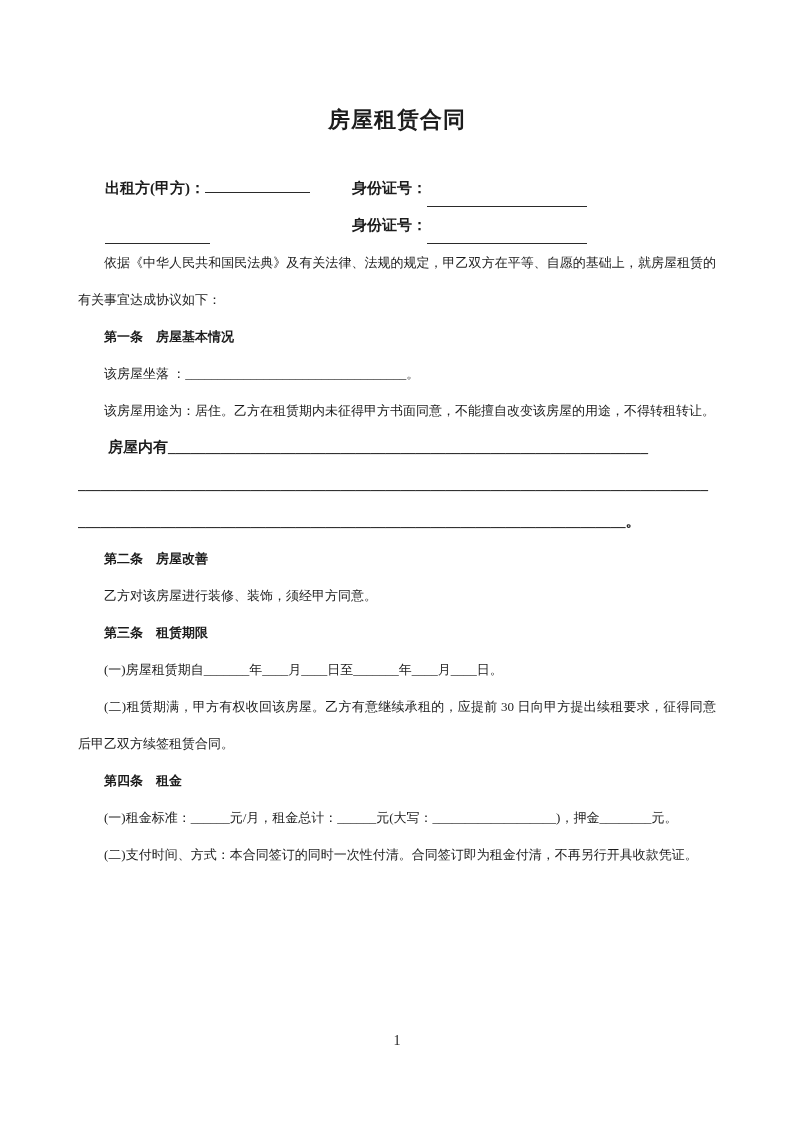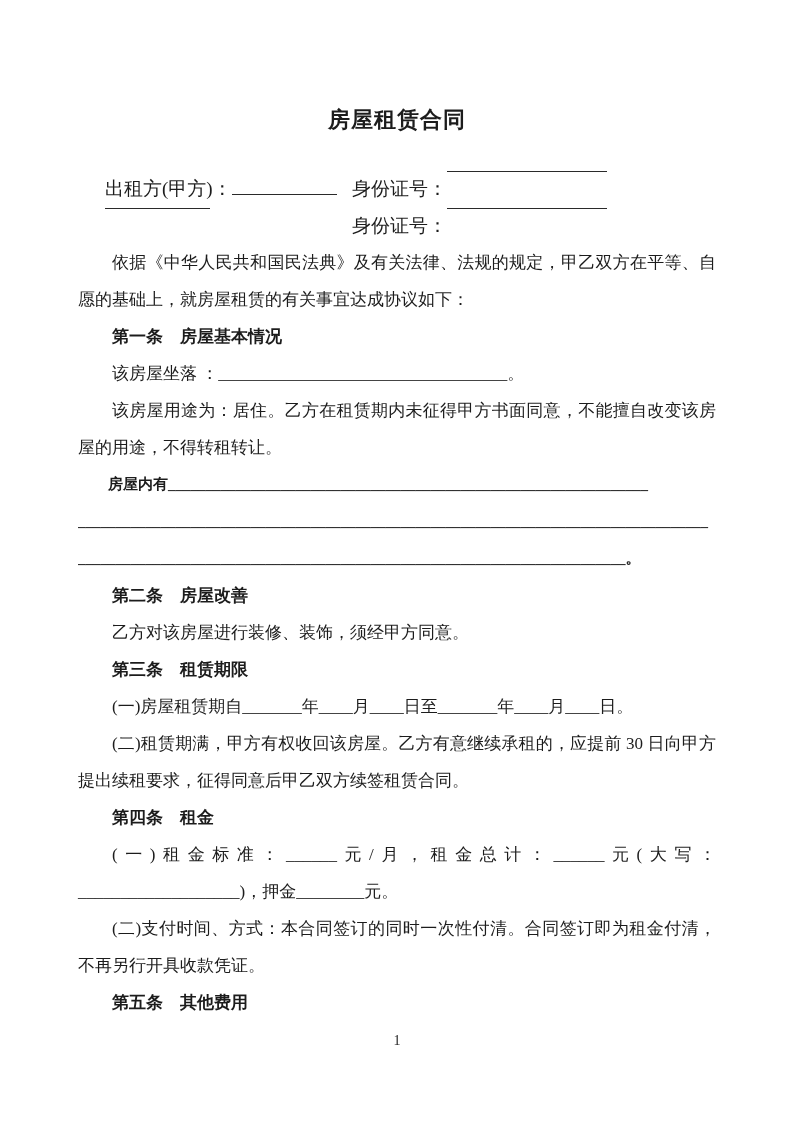--- a/index.html
+++ b/index.html
@@ -23,43 +23,43 @@
   .doc-title {
     margin: 0 0 28px 0;
     font-size: 22px;
     font-weight: bold;
     text-align: center;
     line-height: 44px;
     letter-spacing: 1px;
   }
   .party-row {
     display: flex;
-    align-items: flex-start;
+    align-items: flex-end;
     padding-left: 27px;
-    font-size: 19px;
+    font-size: 15px;
     line-height: 37px;
-    font-weight: normal;
+    font-weight: bold;
   }
   .party-col1 {
     width: 247px;
     display: flex;
     align-items: baseline;
   }
   .blank {
     display: inline-block;
     height: 2px;
     border-bottom: 1px solid #2a2a2a;
   }
   .blank-name { width: 105px; }
   .blank-id   { width: 160px; }
   p.para {
     margin: 0;
     text-indent: 2em;
     text-align: justify;
-    font-size: 17px;
+    font-size: 13px;
     line-height: 37px;
   }
   p.heading {
     font-weight: bold;
   }
   .us-line {
     font-size: 15px;
     line-height: 37px;
     white-space: nowrap;
     overflow: hidden;
@@ -115,20 +115,19 @@
     <p class="para">乙方对该房屋进行装修、装饰，须经甲方同意。</p>
 
     <p class="para heading">第三条　租赁期限</p>
     <p class="para">(一)房屋租赁期自_______年____月____日至_______年____月____日。</p>
     <p class="para">(二)租赁期满，甲方有权收回该房屋。乙方有意继续承租的，应提前 30 日向甲方提出续租要求，征得同意后甲乙双方续签租赁合同。</p>
 
     <p class="para heading">第四条　租金</p>
     <p class="para">(一)租金标准：______元/月，租金总计：______元(大写：___________________)，押金________元。</p>
     <p class="para">(二)支付时间、方式：本合同签订的同时一次性付清。合同签订即为租金付清，不再另行开具收款凭证。</p>
 
-    <p class="para heading">第五条　其他费用</p>
 
   </div>
 
   <div class="page-footer">
     <span>1</span>
   </div>
 </div>
 
 </body></html>

